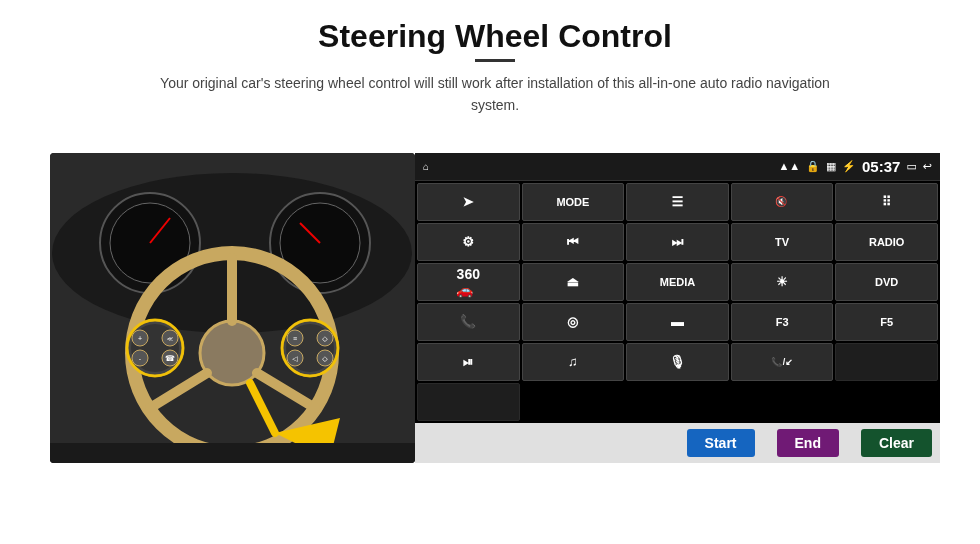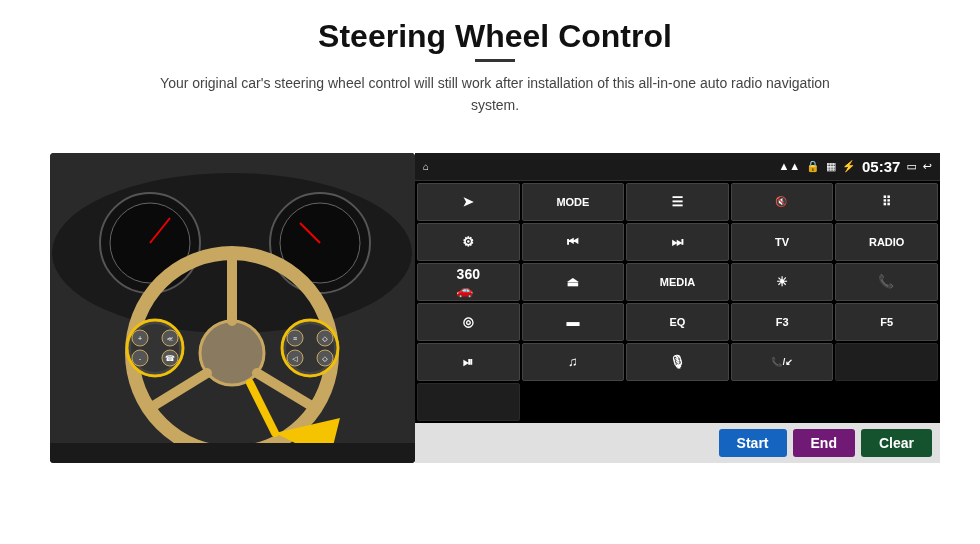--- a/index.html
+++ b/index.html
@@ -109,21 +109,21 @@
     }
     .ctrl-btn .btn-icon { font-size: 13px; }
     
     .bottom-bar {
       height: 40px;
       background: #e0e0e0;
       display: flex;
       align-items: center;
       justify-content: flex-end;
       padding: 0 8px;
-      gap: 6px;
+      gap: 22px;
     }
     .action-btn {
       padding: 6px 18px;
       border: none;
       border-radius: 3px;
       font-size: 14px;
       font-weight: bold;
       cursor: pointer;
     }
     .btn-start { background: #1565c0; color: #fff; }
@@ -259,32 +259,32 @@
           </div>
         <div class="ctrl-btn">
             <span class="btn-icon">⏏</span>
           </div>
         <div class="ctrl-btn">
             <span>MEDIA</span>
           </div>
         <div class="ctrl-btn">
             <span class="btn-icon">☀</span>
           </div>
+        <div class="ctrl-btn">
+            <span>DVD</span>
+          </div>
 
         <div class="ctrl-btn">
             <span class="btn-icon">📞</span>
           </div>
         <div class="ctrl-btn">
             <span class="btn-icon">◎</span>
           </div>
         <div class="ctrl-btn">
             <span class="btn-icon">▬</span>
-          </div>
-        <div class="ctrl-btn">
-            <span>EQ</span>
           </div>
 
         <div class="ctrl-btn">
             <span>F3</span>
           </div>
         <div class="ctrl-btn">
             <span>F5</span>
           </div>
         <div class="ctrl-btn">
             <span class="btn-icon">⏯</span>

